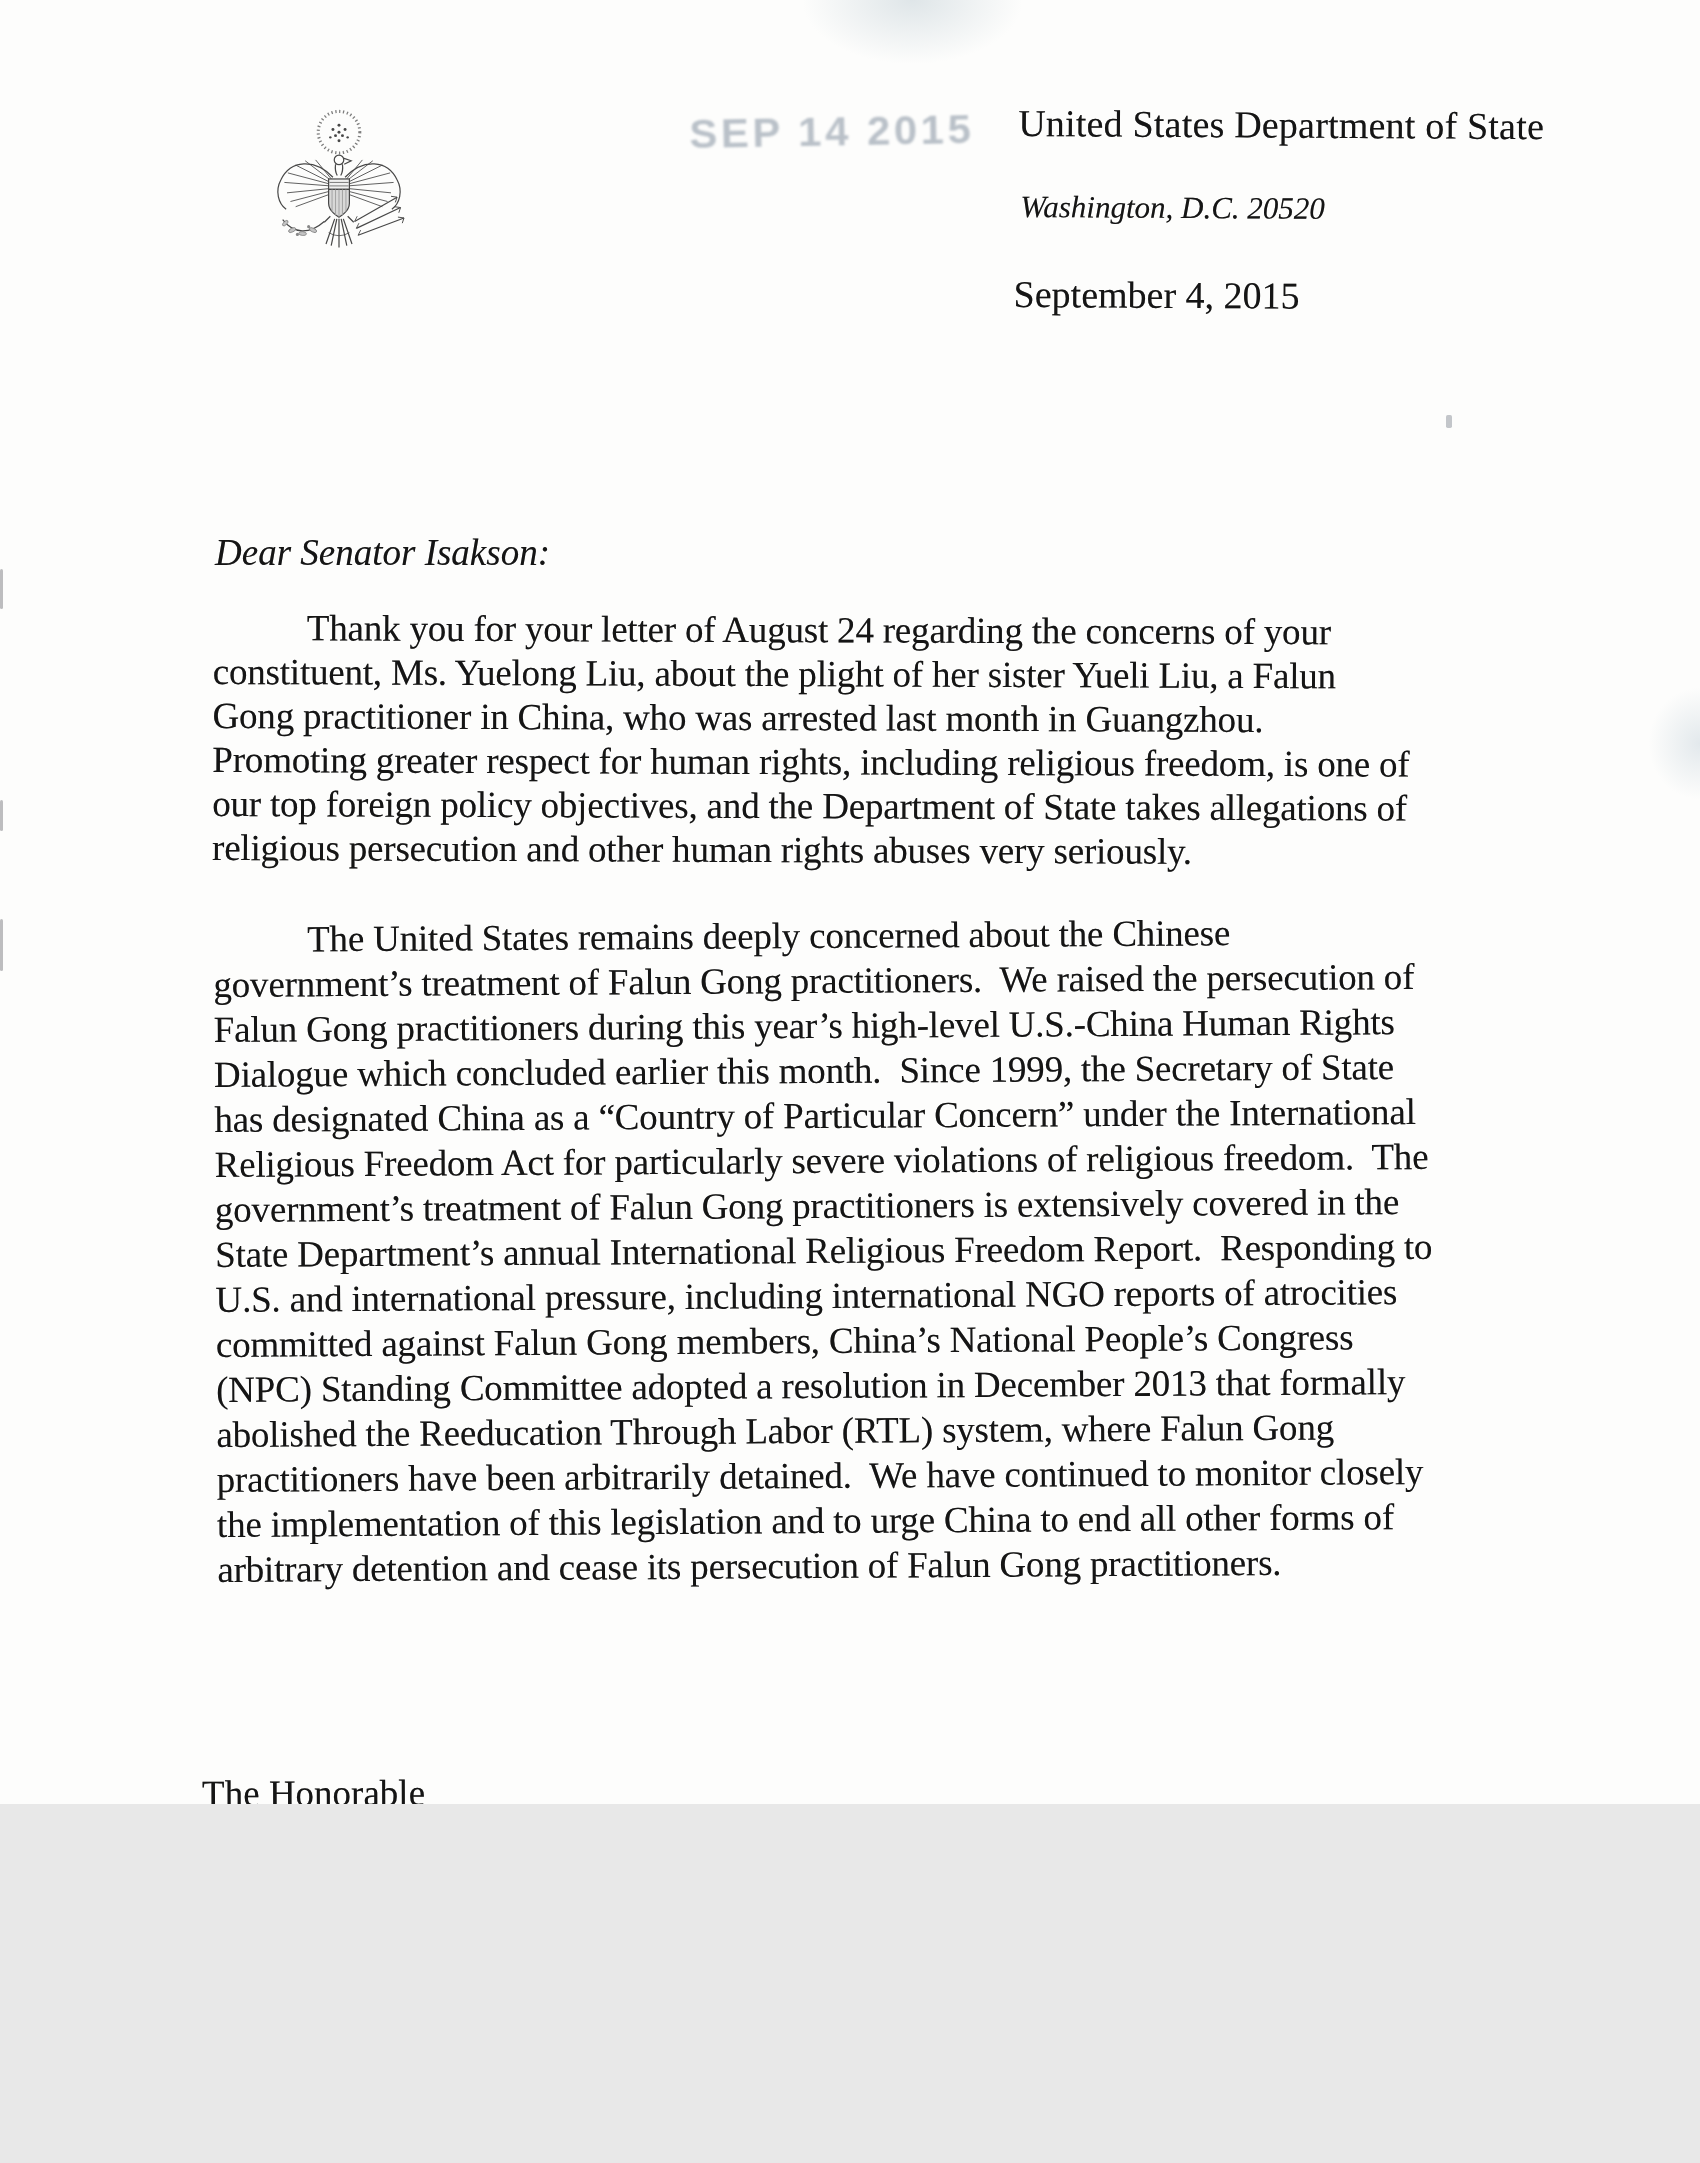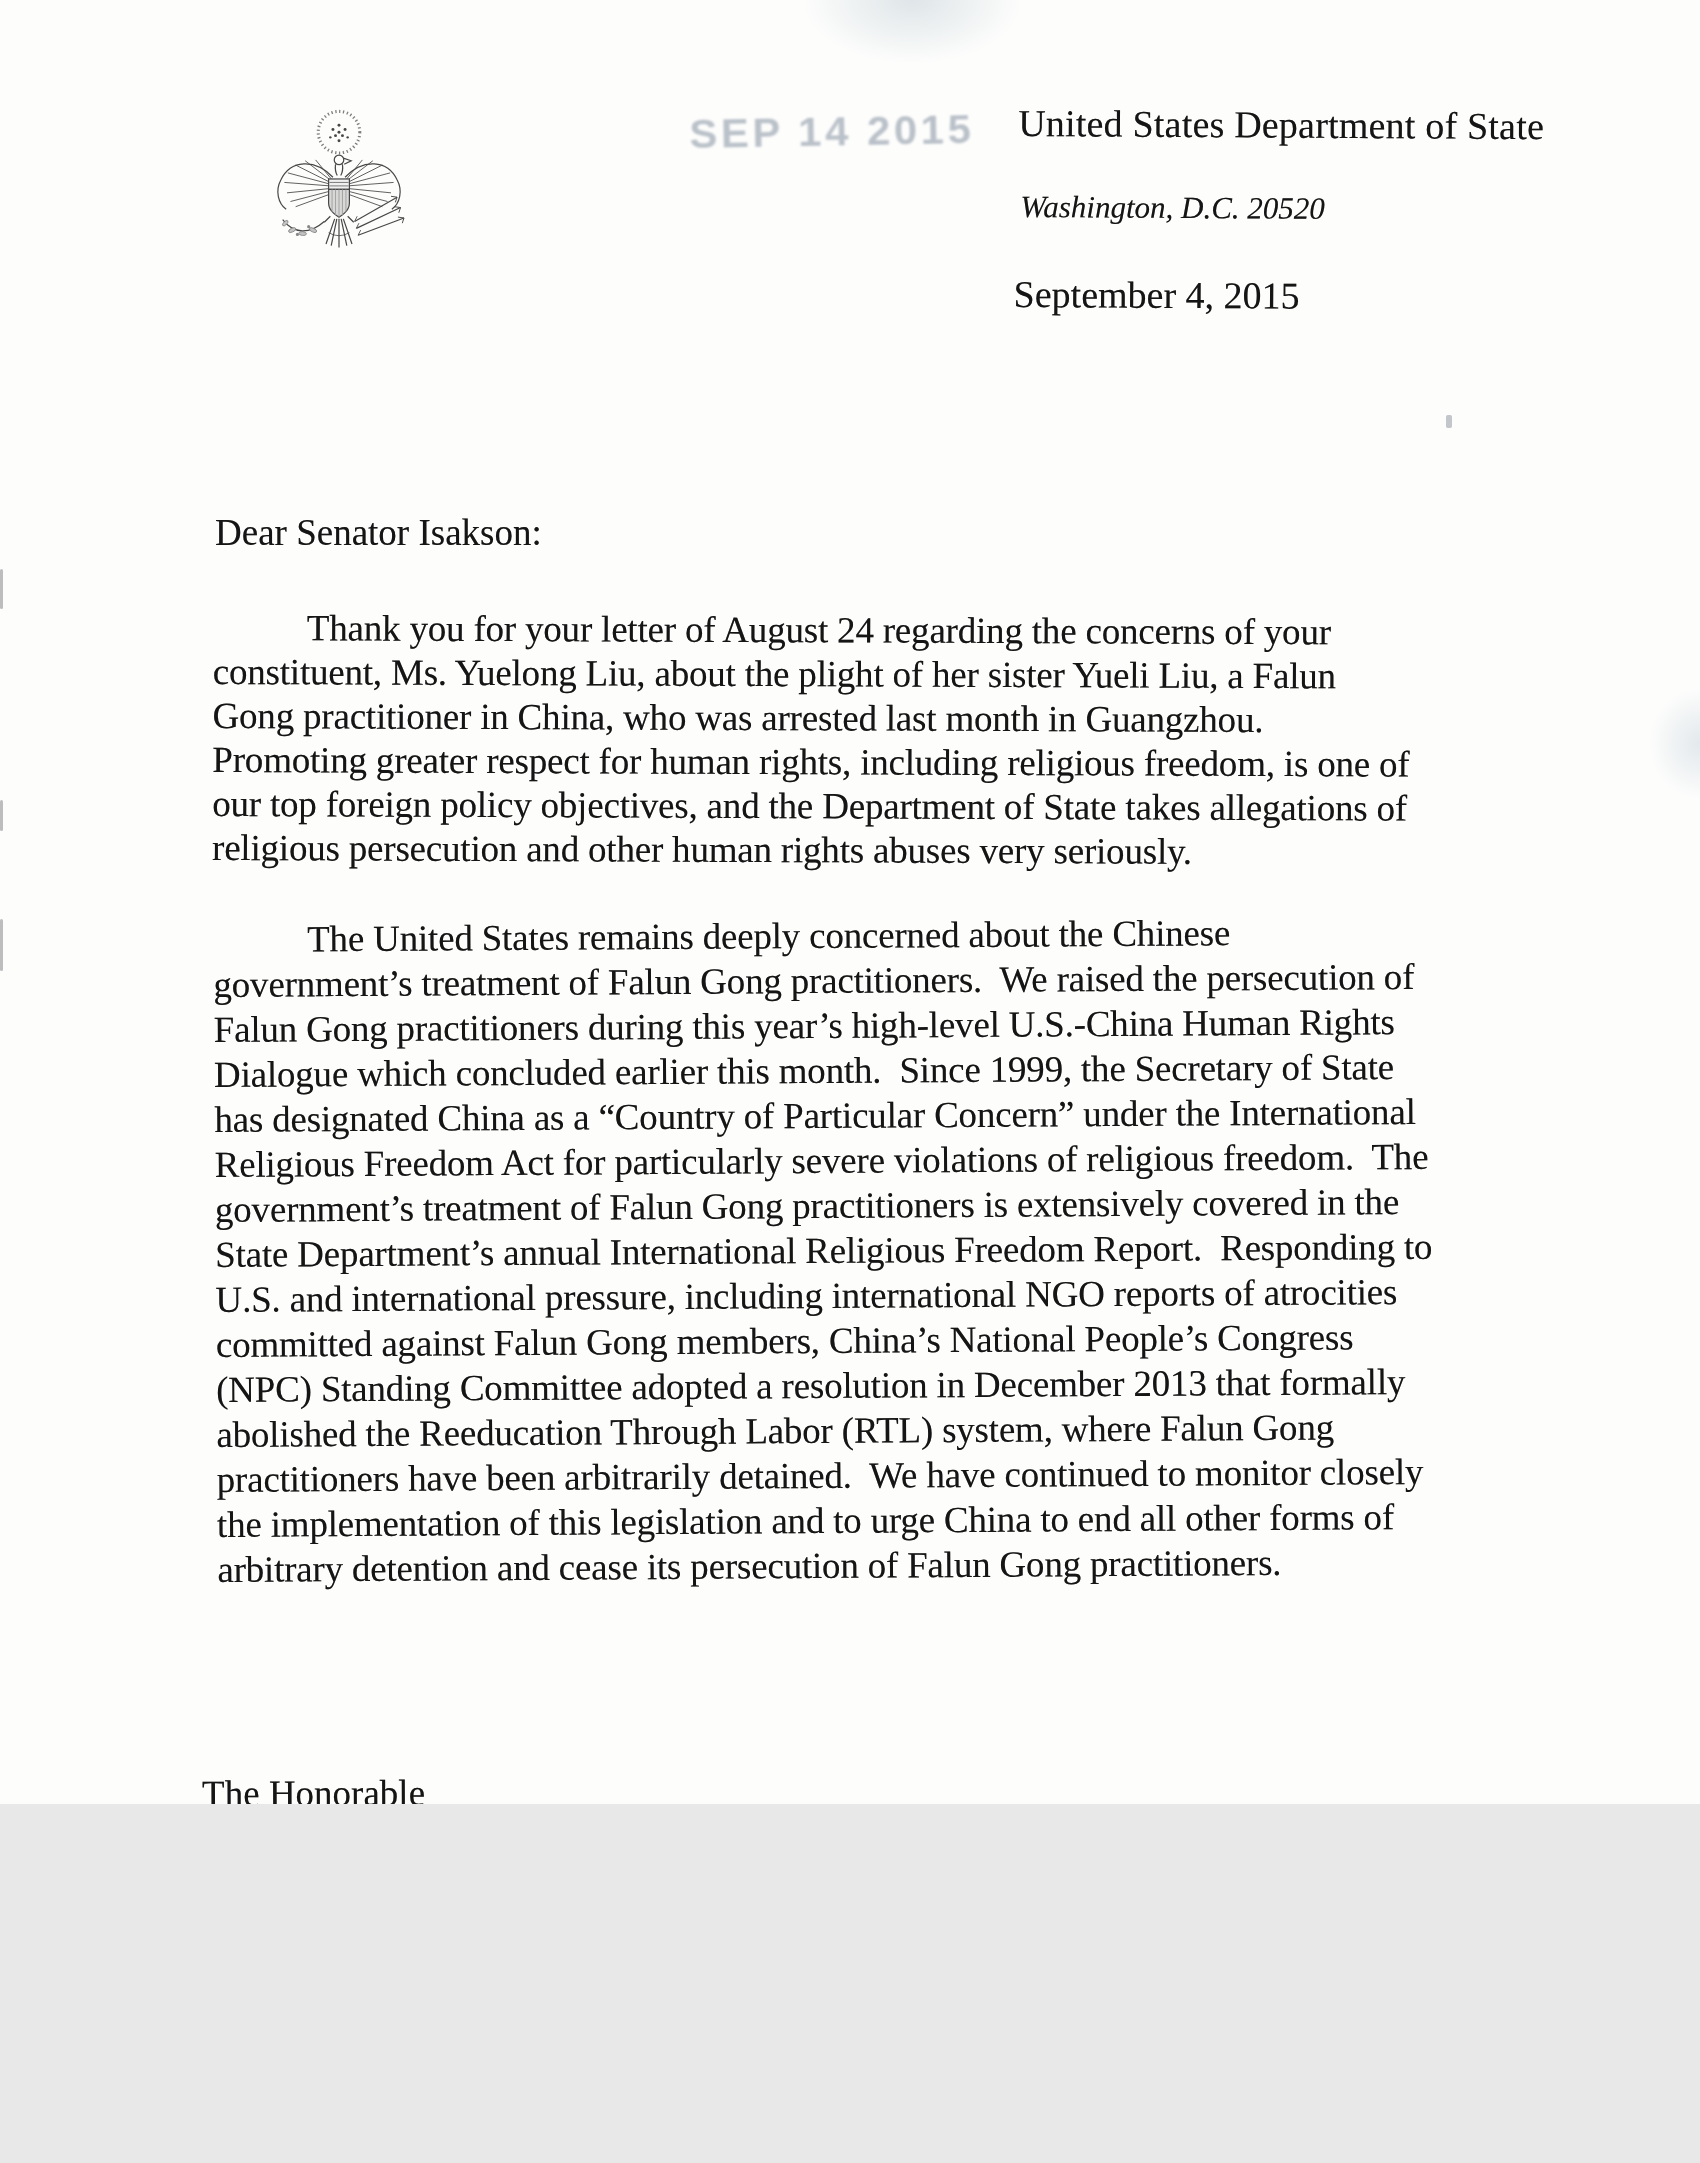--- a/index.html
+++ b/index.html
@@ -38,22 +38,22 @@
     opacity:.45; filter:blur(1px);
     transform:rotate(-1deg) scaleX(1.02); transform-origin:left top;
   }
   .head-right { position:absolute; left:1019px; top:0; transform:rotate(.35deg); transform-origin:left top; }
   .dept { position:absolute; left:0; top:101px; width:608px; font-size:38px; white-space:pre; letter-spacing:0.2px; }
   .city { position:absolute; left:2.6px; top:189px; width:435px; font-size:31px; font-style:italic; white-space:pre; }
   .date { position:absolute; left:-3.5px; top:272px; width:435px; font-size:38px; white-space:pre; }
   
   .letter-text { text-shadow:0 0 0.6px rgba(20,20,20,.45); }
   .salutation {
-    position:absolute; left:215px; top:511px;
-    font-size:37px; white-space:pre;
+    position:absolute; left:215px; top:531px;
+    font-size:37px; white-space:pre;font-style:italic;
   }
   .paragraph { position:absolute; left:213px; width:1390px; font-size:37px; letter-spacing:-0.2px; }
   .paragraph .line { white-space:pre; }
   .paragraph .line:first-child { padding-left:94px; }
   .p1 { top:606px; transform:rotate(.22deg); transform-origin:left top; }
   .p1 .line { height:44px; }
   .p2 { top:918px; transform:rotate(-.38deg); transform-origin:left top; }
   .p2 .line { height:45px; }
   
   .addressee { position:absolute; left:202px; top:1772px; font-size:37px;

